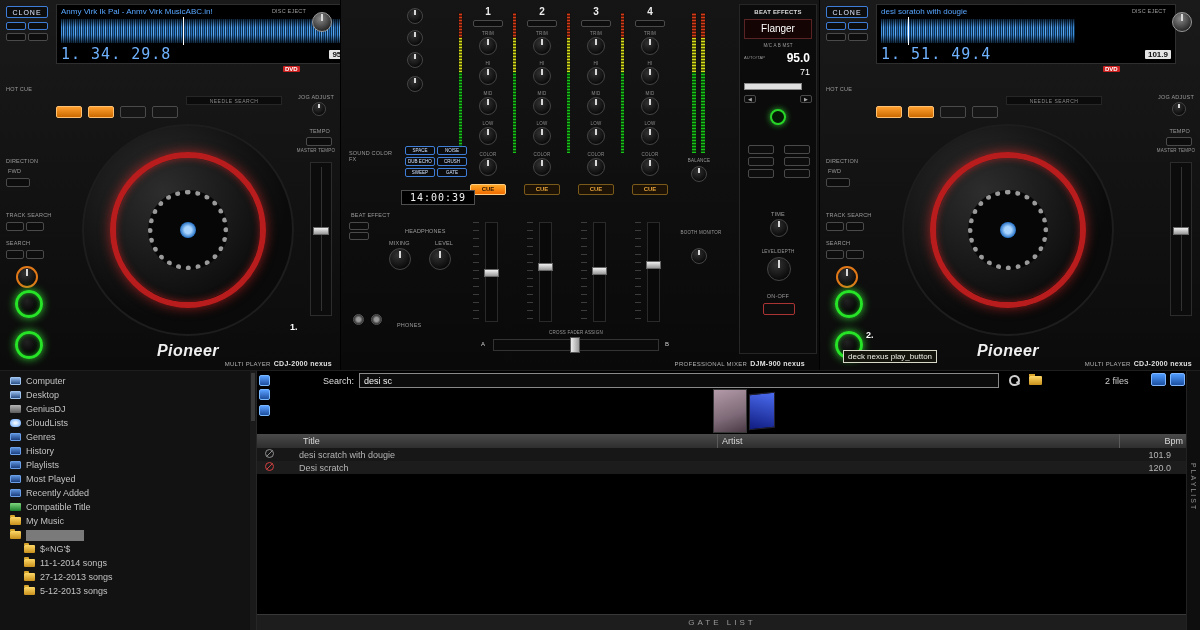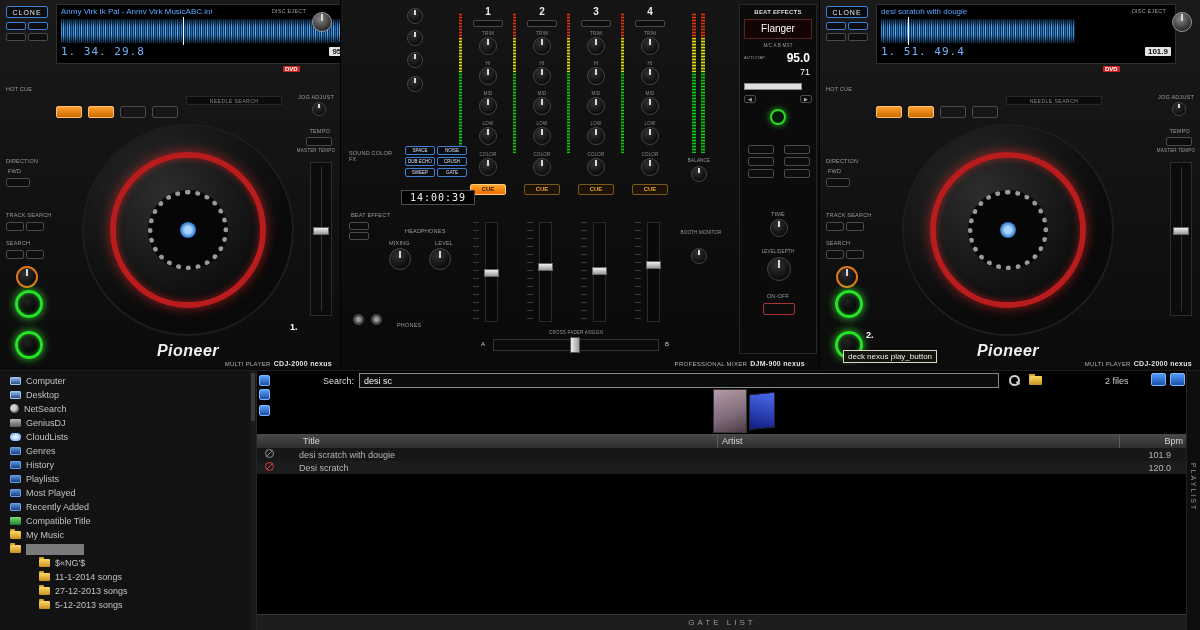--- a/index.html
+++ b/index.html
@@ -33,21 +33,21 @@
   .scr-title { color:#58a6ff; font-size:8px; line-height:11px; padding:1px 4px 0; white-space:nowrap; overflow:hidden; }
   .wave { position:relative; height:24px; margin:2px 4px 0;
     background: repeating-linear-gradient(90deg,#3d8fe0 0 1px,#0d2f4e 1px 2px,#5fa8ef 2px 3px,#123a5e 3px 4px,#2a6fb8 4px 5px,#0d2f4e 5px 6px); }
   .wave::before { content:""; position:absolute; inset:0;
     background:linear-gradient(to bottom, rgba(0,0,0,.75), rgba(0,0,0,0) 35%, rgba(0,0,0,0) 65%, rgba(0,0,0,.75)); }
   .wave::after { content:""; position:absolute; top:-2px; bottom:-2px; width:1px; background:#fff; }
   .deck.left .wave::after { left:42%; }
   .deck.right .wave { width:65%; }
   .deck.right .wave::after { left:14%; }
   .scr-bottom { display:flex; align-items:center; padding:2px 4px 0; }
-  .scr-time { color:#6fb2ff; font-family:"DejaVu Sans Mono", monospace; font-size:11px; letter-spacing:1px; }
+  .scr-time { color:#6fb2ff; font-family:"DejaVu Sans Mono", monospace; font-size:15px; letter-spacing:1px; }
   .scr-bpm { margin-left:auto; background:#e4e4e4; color:#111; font-size:8px; font-weight:bold; padding:0 3px; border-radius:1px; }
   .badge { position:absolute; background:#c22; color:#fff; font-size:6px; font-weight:bold; padding:0 2px; border-radius:1px; }
 
   .hc { position:absolute; width:26px; height:12px; border-radius:2px;
         background:linear-gradient(#ffa030,#cc6a00); border:1px solid #ffc070; }
   .hc.dark { background:#161616; border:1px solid #4a4a4a; }
 
   .gbtn { position:absolute; width:28px; height:28px; border-radius:50%;
           background:radial-gradient(circle at 40% 35%, #222, #000 70%);
           border:3px solid #27e327; box-shadow:0 0 9px rgba(60,255,60,.8), inset 0 0 5px rgba(60,255,60,.6); }
@@ -106,21 +106,21 @@
   .xfader { position:absolute; left:152px; top:339px; width:166px; height:12px; background:#0a0a0a; border:1px solid #333; }
   .xhandle { position:absolute; width:10px; height:16px; top:-3px; left:76px;
              background:linear-gradient(90deg,#eee,#999); border:1px solid #555; }
 
   
   .browser { position:absolute; left:0; top:370px; width:1200px; height:260px; background:#000; border-top:1px solid #1e1e1e; }
   .sidebar { position:absolute; left:0; top:0; width:256px; height:260px; background:#121212; overflow:hidden; padding-top:3px; }
   .sb-scroll { position:absolute; right:0; top:0; width:6px; height:260px; background:#1a1a1a; }
   .sb-thumb { position:absolute; top:2px; left:1px; width:4px; height:48px; background:#3a3a3a; }
   .sbi { height:14px; line-height:14px; padding-left:10px; font-size:9px; color:#c2c2c2; white-space:nowrap; }
-  .sbi.ind { padding-left:39px; }
+  .sbi.ind { padding-left:24px; }
   .sbi.sel .sbl { background:#7a7a7a; color:#101010; display:inline-block; min-width:58px; height:11px; line-height:11px; vertical-align:middle; }
   .fi { display:inline-block; width:11px; height:8px; margin-right:5px; vertical-align:-1px; border-radius:1px; position:relative; }
   .fi-monitor { background:linear-gradient(#8fb6e8,#2a4f86); border:1px solid #9fc4f0; }
   .fi-search { background:radial-gradient(circle at 40% 40%, #d0d0d0 0 35%, #6e6e6e 65%); border-radius:50%; width:9px; height:9px; }
   .fi-gray { background:linear-gradient(#b8b8b8,#5c5c5c); }
   .fi-cloud { background:radial-gradient(#eaf4ff 15%, #5aa0ff); border-radius:4px; }
   .fi-blue { background:linear-gradient(#5a8fd8,#1c3f7e); border:1px solid #6a9fe8; }
   .fi-green { background:linear-gradient(#7ed87e,#1c7e2c); }
   .fi-folder { background:linear-gradient(#ffd866,#c8901c); }
   .fi-folder::before { content:""; position:absolute; top:-2px; left:0; width:5px; height:2px; background:#d8a62c; border-radius:1px 1px 0 0; }
@@ -449,21 +449,20 @@
     <span class="deck-num">2.</span>
     <div class="unit-label">
       <span>MULTI PLAYER</span><b>CDJ-2000 nexus</b>
     </div>
   </div>
 
   <div class="browser">
     <div class="sidebar">
       <div class="sbi"><span class="fi fi-monitor"></span><span class="sbl">Computer</span></div>
       <div class="sbi"><span class="fi fi-monitor"></span><span class="sbl">Desktop</span></div>
-      <div class="sbi"><span class="fi fi-search"></span><span class="sbl">NetSearch</span></div>
       <div class="sbi"><span class="fi fi-gray"></span><span class="sbl">GeniusDJ</span></div>
       <div class="sbi"><span class="fi fi-cloud"></span><span class="sbl">CloudLists</span></div>
       <div class="sbi"><span class="fi fi-blue"></span><span class="sbl">Genres</span></div>
       <div class="sbi"><span class="fi fi-blue"></span><span class="sbl">History</span></div>
       <div class="sbi"><span class="fi fi-blue"></span><span class="sbl">Playlists</span></div>
       <div class="sbi"><span class="fi fi-blue"></span><span class="sbl">Most Played</span></div>
       <div class="sbi"><span class="fi fi-blue"></span><span class="sbl">Recently Added</span></div>
       <div class="sbi"><span class="fi fi-green"></span><span class="sbl">Compatible Title</span></div>
       <div class="sbi"><span class="fi fi-folder"></span><span class="sbl">My Music</span></div>
       <div class="sbi sel"><span class="fi fi-folder"></span><span class="sbl"></span></div>

